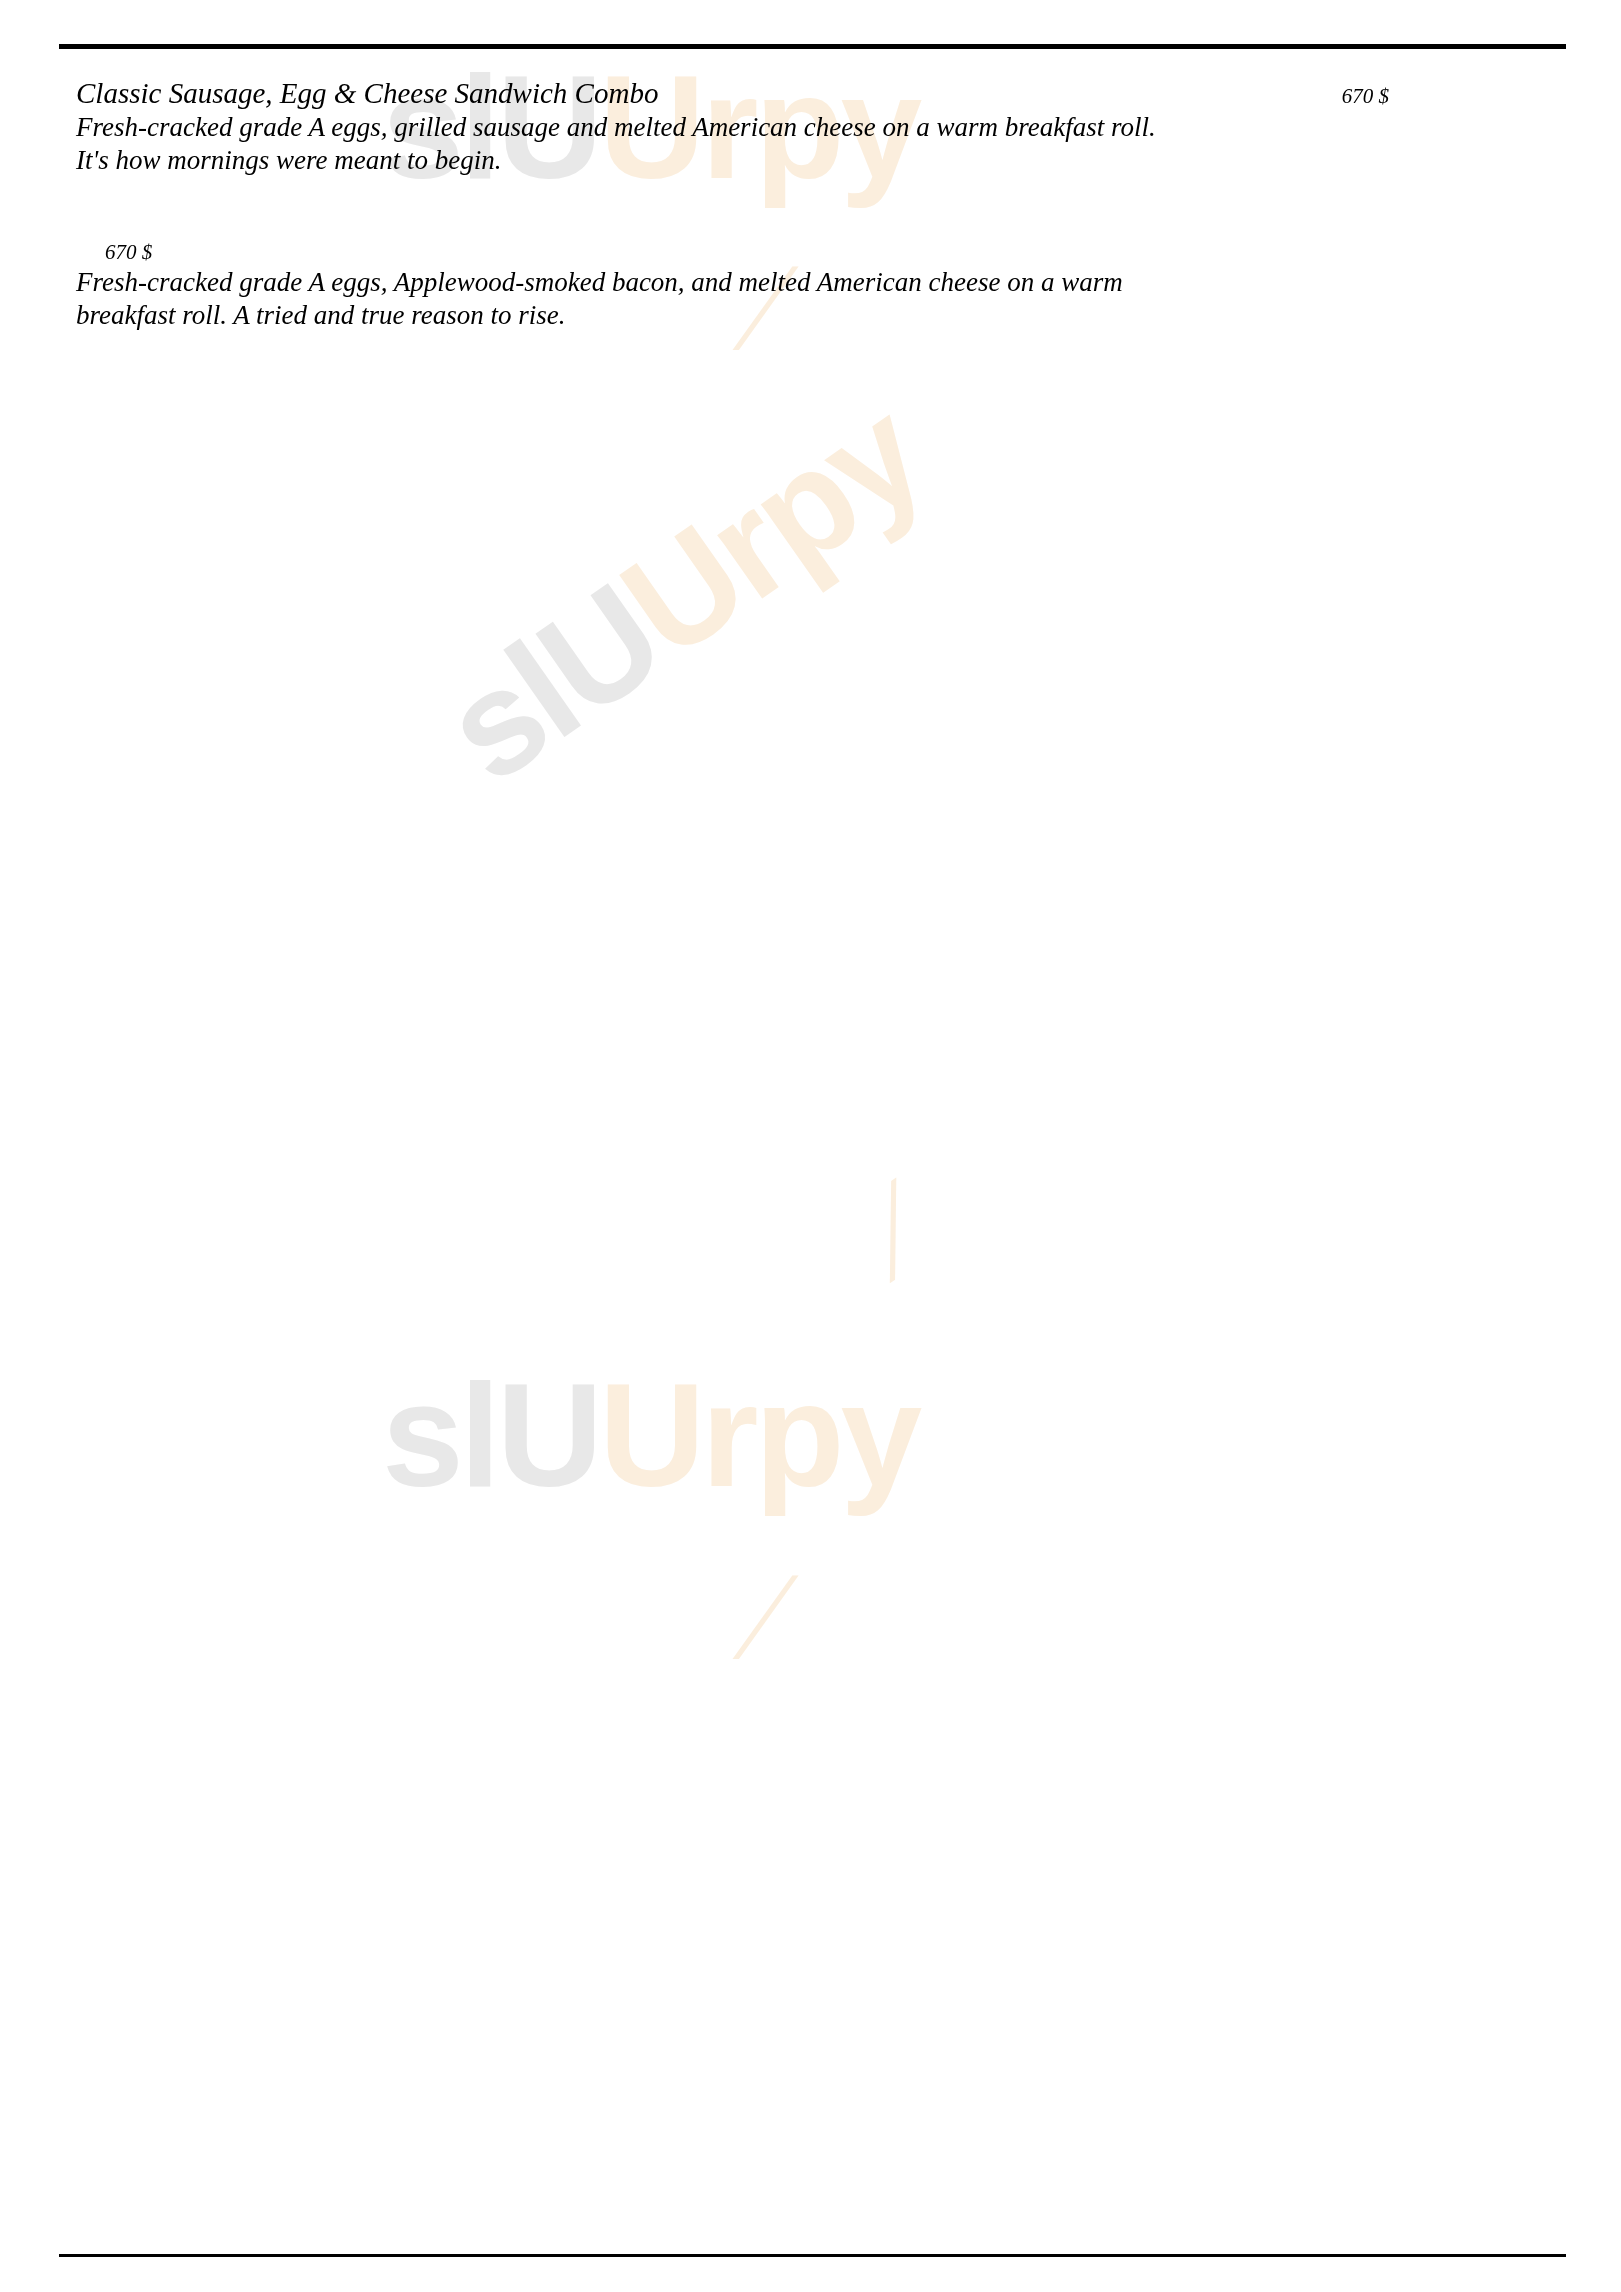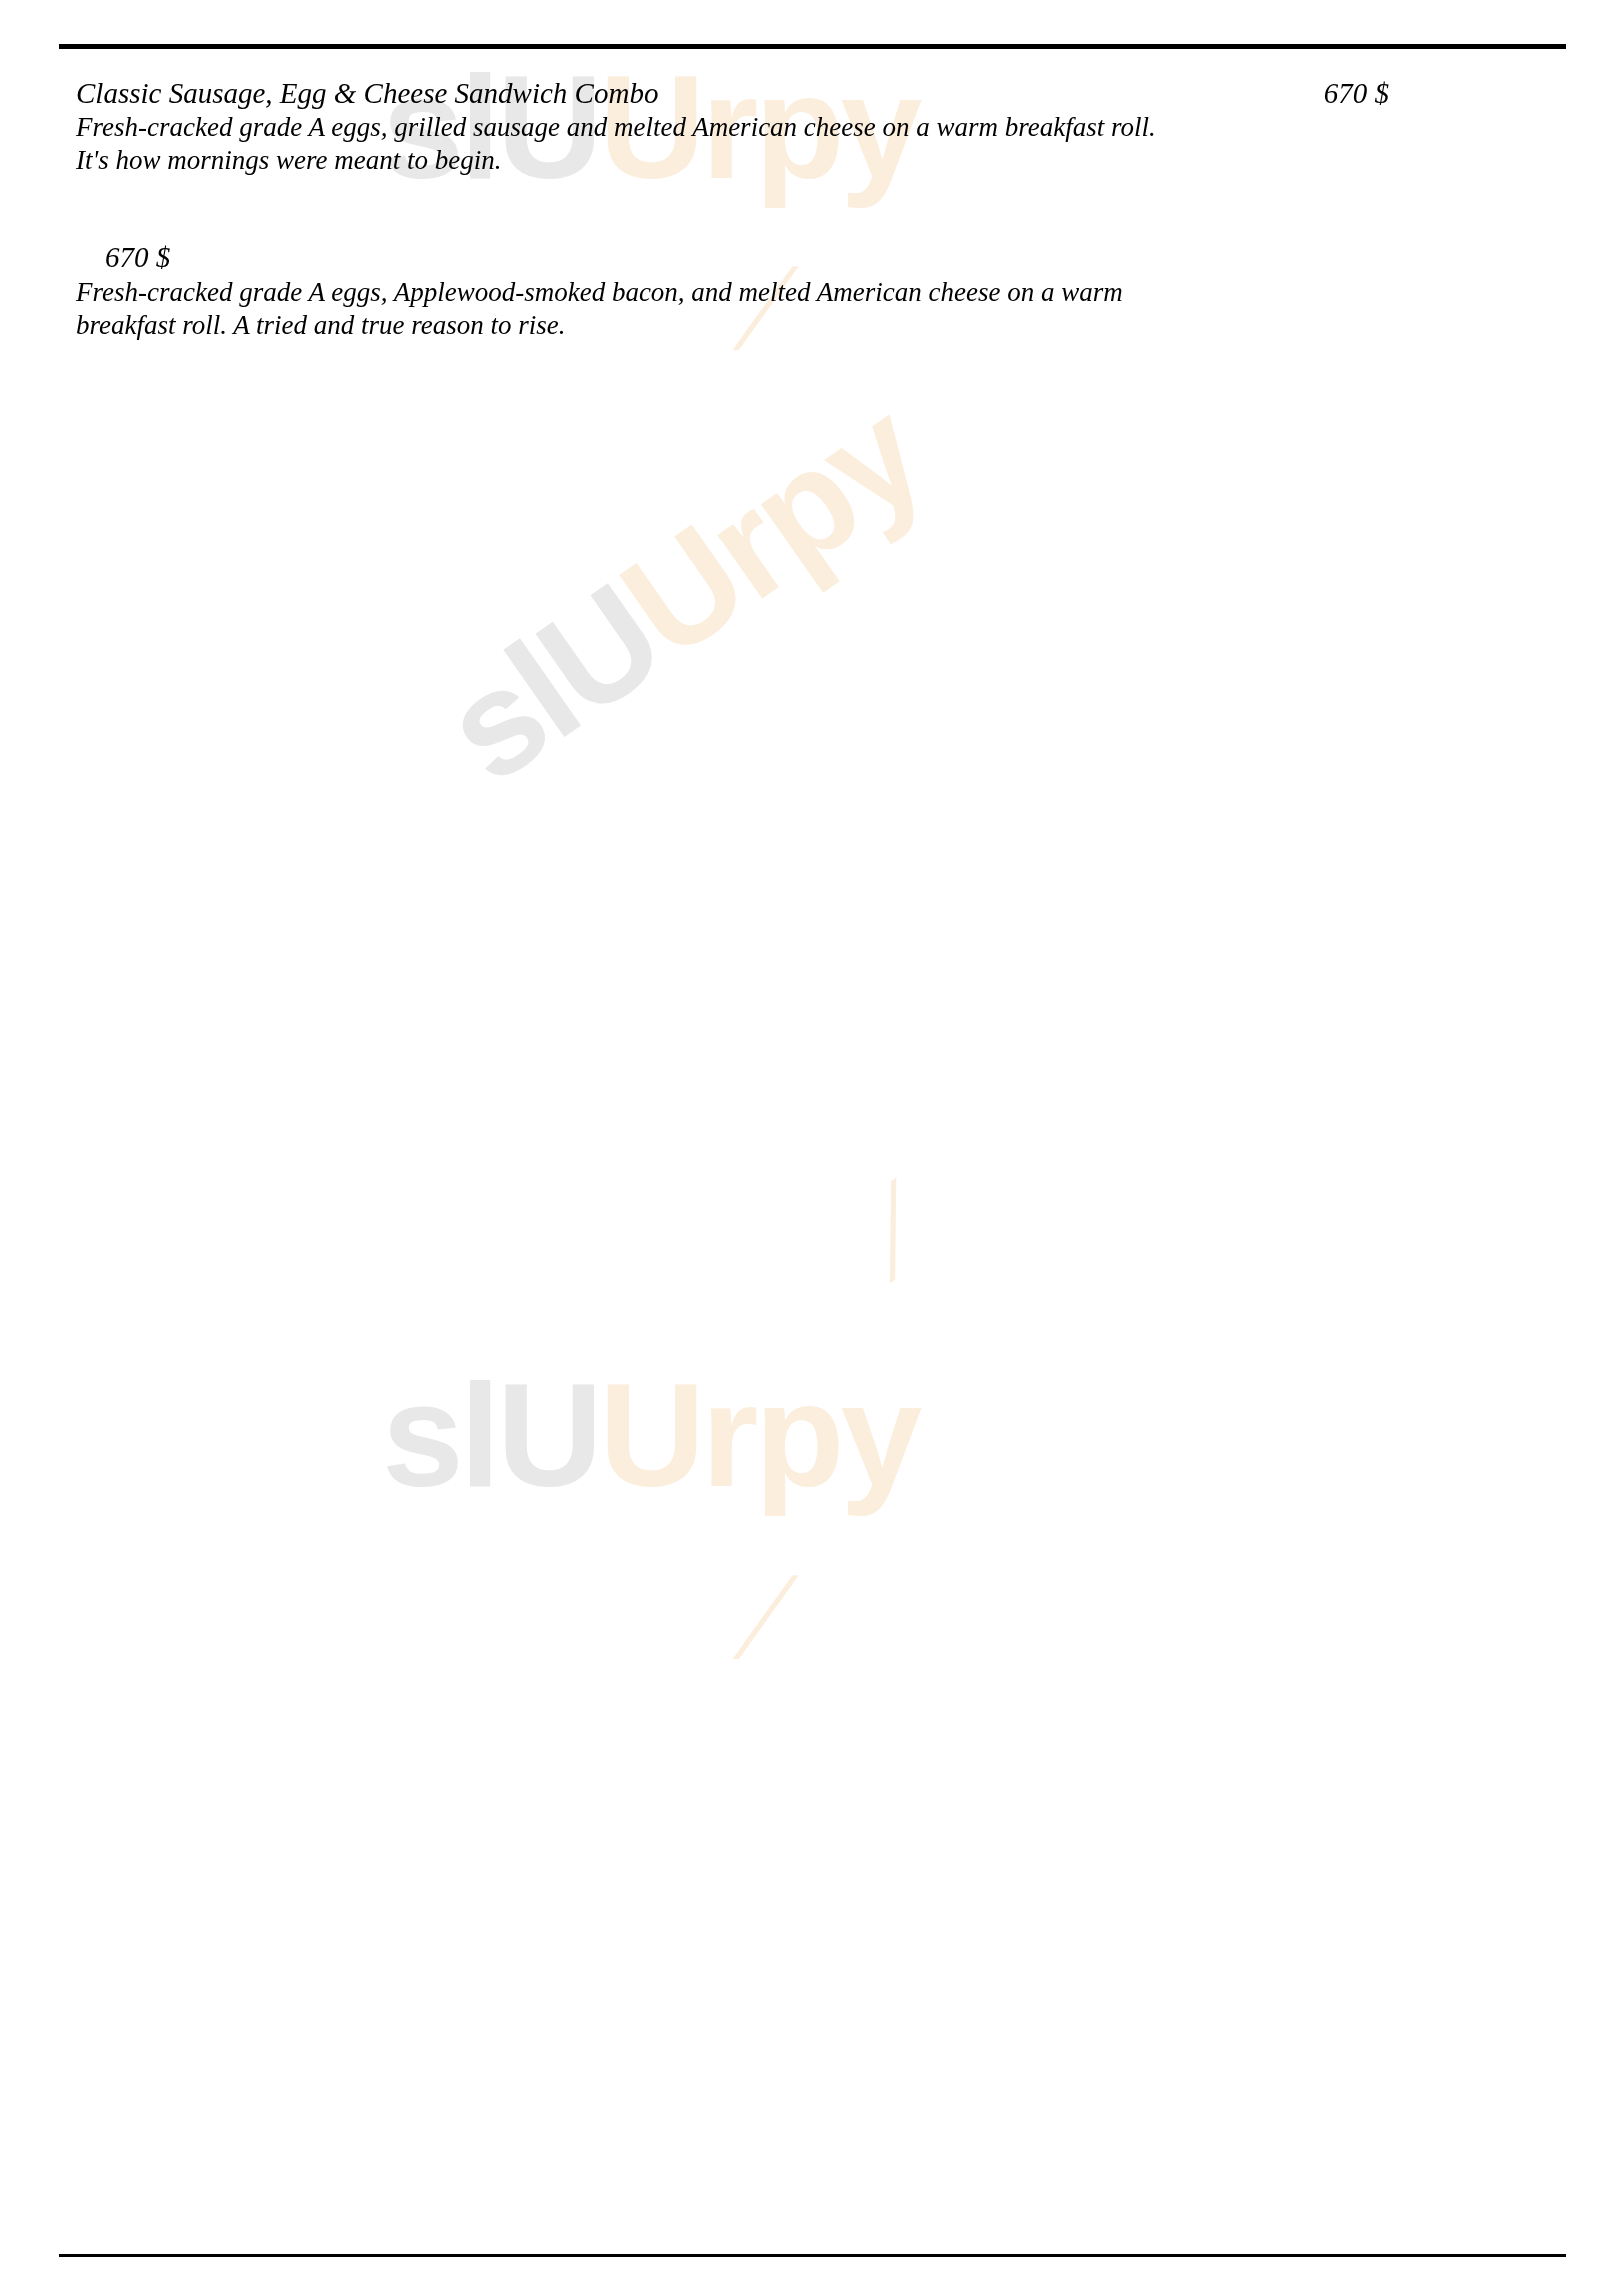--- a/index.html
+++ b/index.html
@@ -91,21 +91,21 @@
     display: flex;
     align-items: baseline;
     justify-content: space-between;
   }
   .item-name {
     font-size: 29px;
     line-height: 1.22;
     white-space: nowrap;
   }
   .item-price {
-    font-size: 29px;
+    font-size: 21px;
     line-height: 1.22;
     white-space: nowrap;
     padding-left: 29px;
   }
   .item-desc {
     font-size: 27px;
     line-height: 1.22;
     width: 1083px;
     margin-top: 0;
   }

